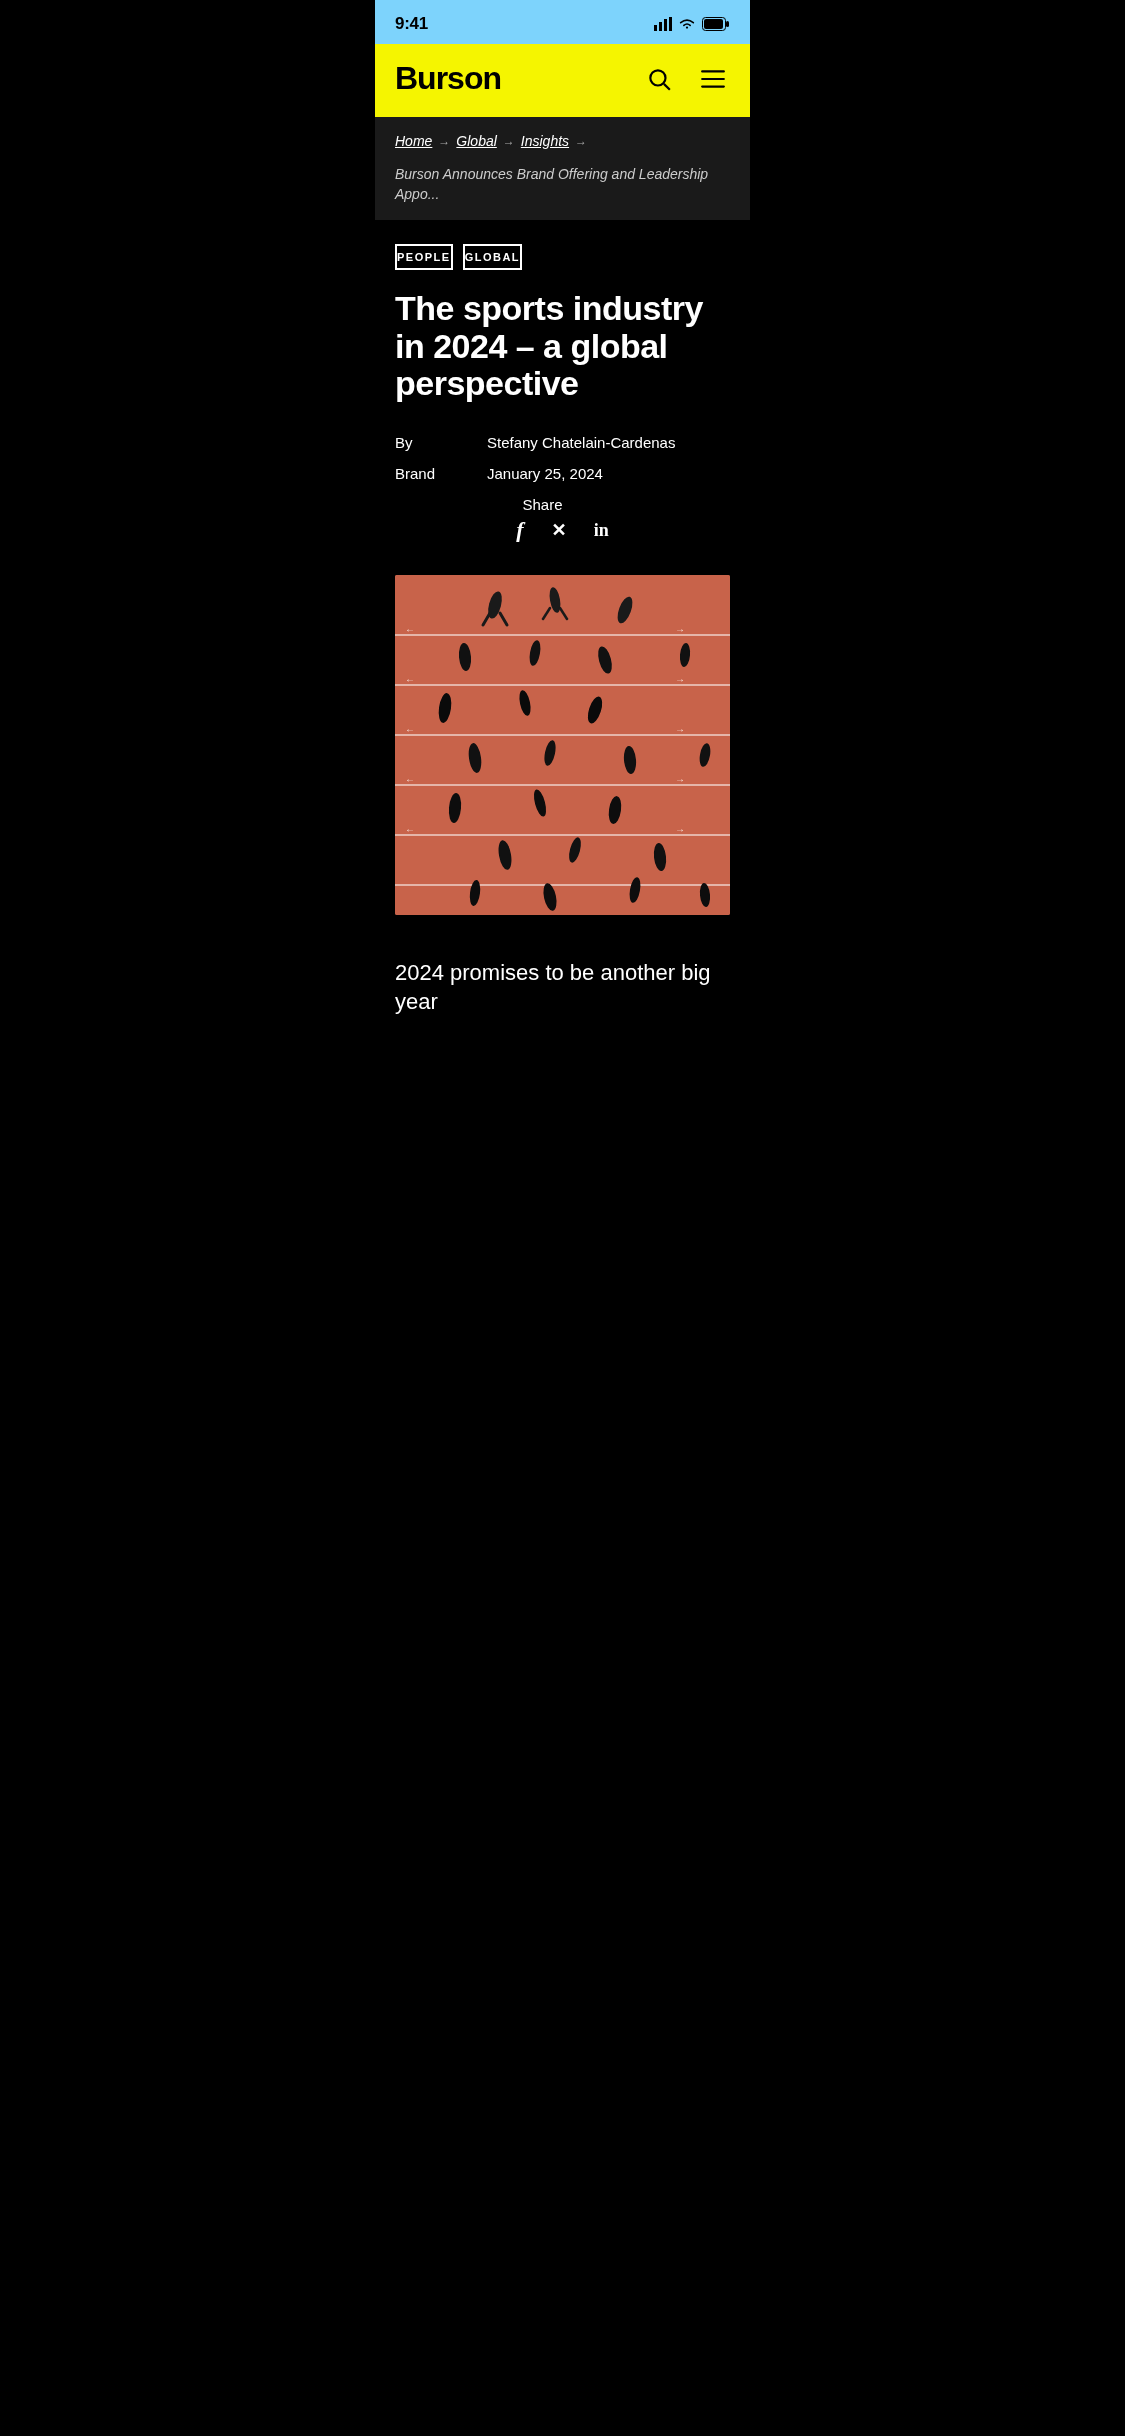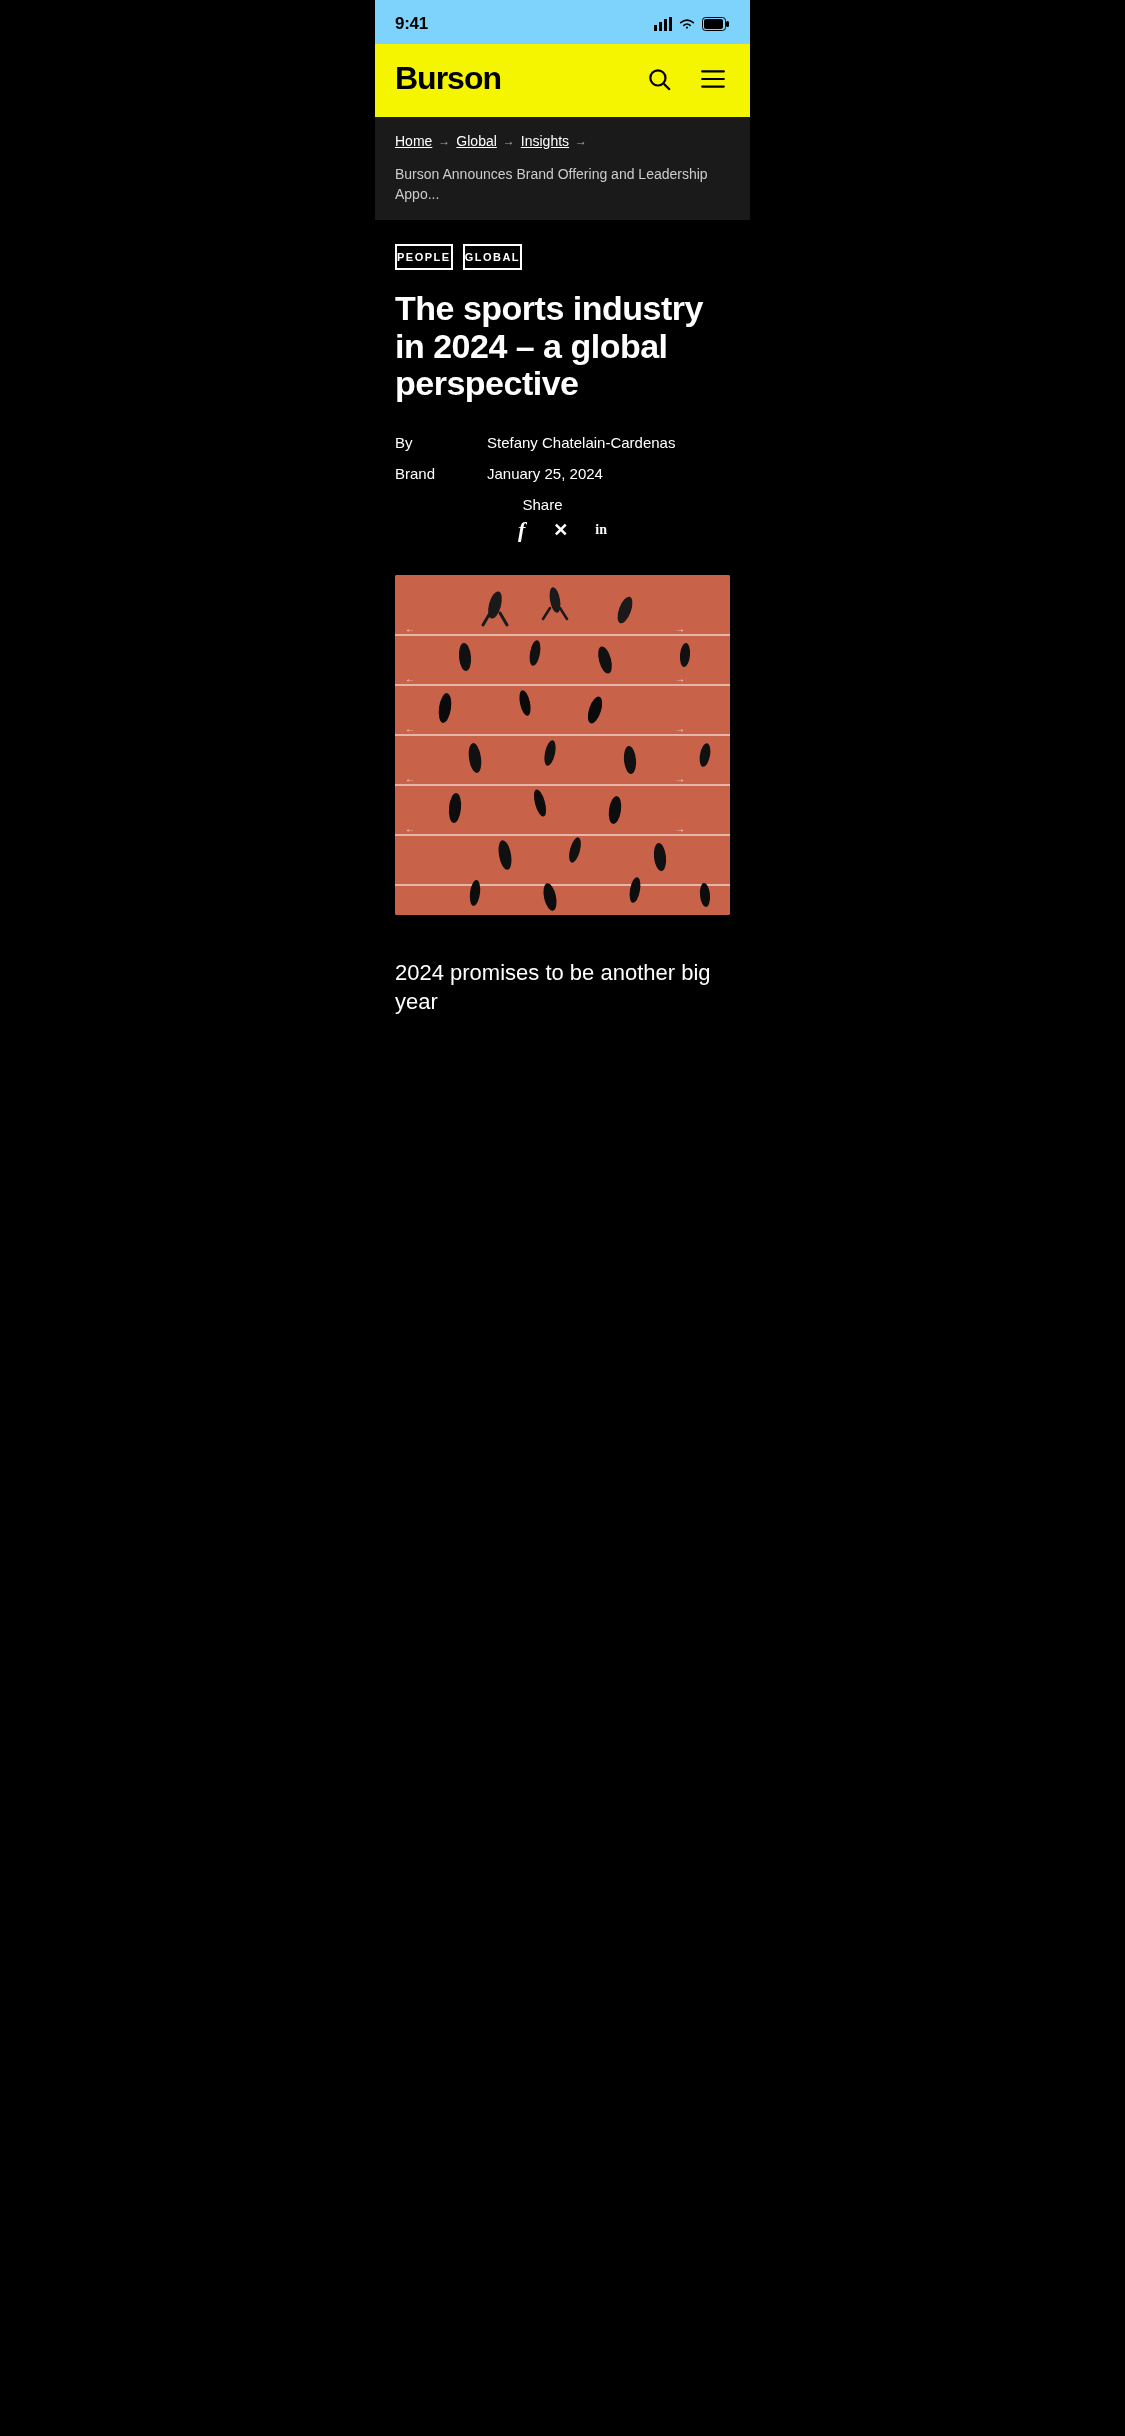--- a/index.html
+++ b/index.html
@@ -78,20 +78,21 @@
       height: 26px;
       stroke: #000;
       fill: none;
       stroke-width: 2;
     }
 
     
     .breadcrumb-section {
       background: #1a1a1a;
       padding: 16px 20px 0;
+      font-style: italic;
     }
 
     .breadcrumb {
       display: flex;
       align-items: center;
       flex-wrap: wrap;
       gap: 4px;
       margin-bottom: 8px;
     }
 
@@ -203,21 +204,21 @@
       font-family: Georgia, serif;
     }
 
     .x-icon {
       font-size: 18px;
       font-weight: 700;
       letter-spacing: -1px;
     }
 
     .li-icon {
-      font-size: 14px;
+      font-size: 18px;
       font-weight: 700;
       font-family: Georgia, serif;
     }
 
     
     .hero-image {
       width: calc(100% + 0px);
       margin: 0 0 0 0;
       height: 340px;
       background: #c8634a;

